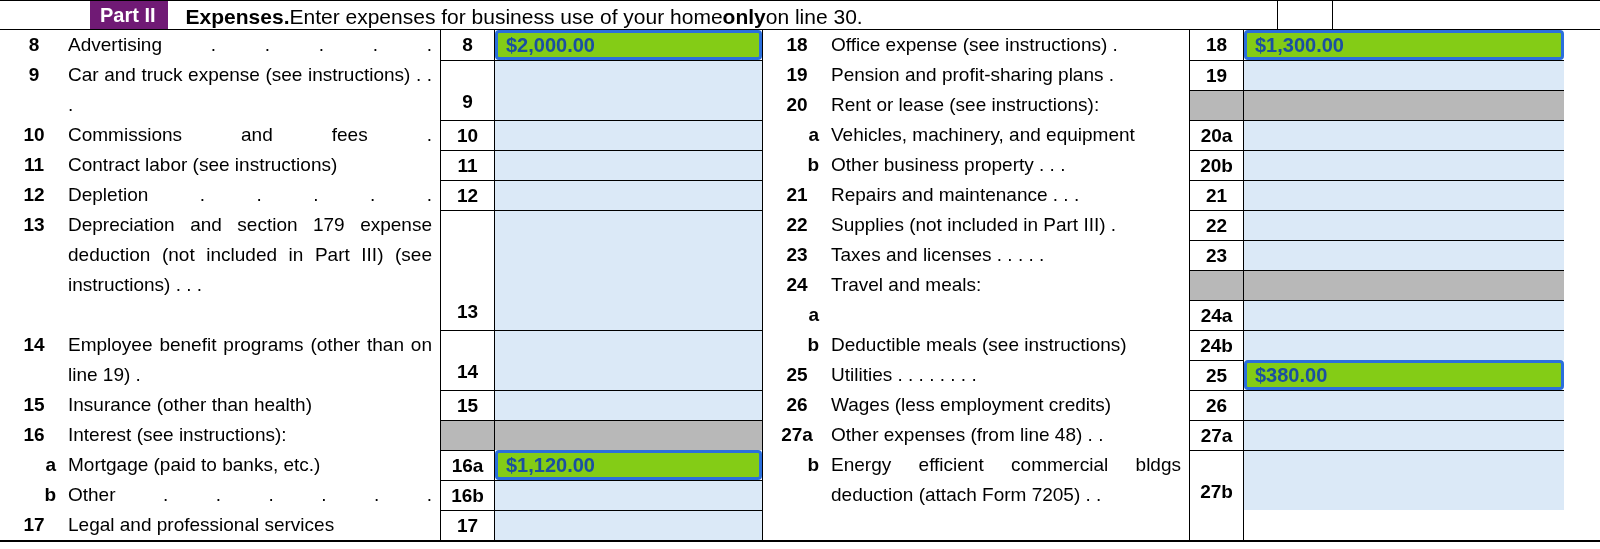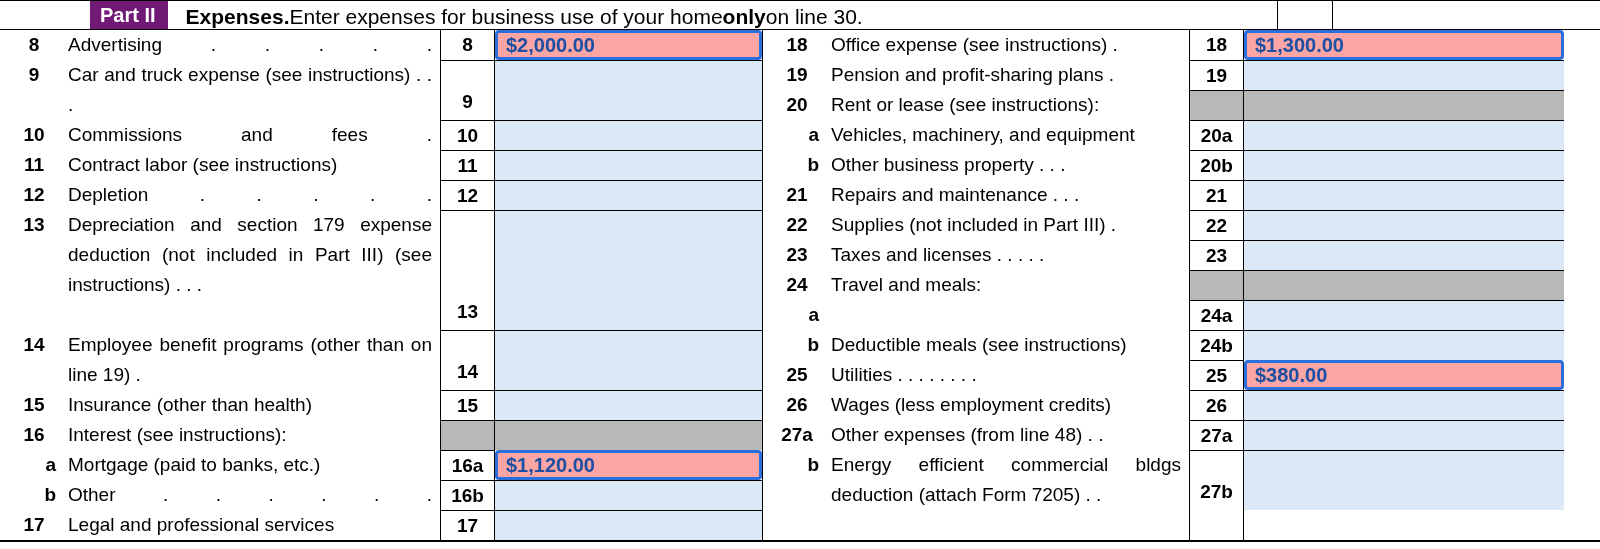--- a/index.html
+++ b/index.html
@@ -155,21 +155,21 @@
     background: #dbe9f7;
     padding: 0 8px;
     color: #1a4fa3;
     font-weight: bold;
     font-size: 20px;
   }
   .valcell.first {
     border-top: none;
   }
   .valcell.filled {
-    background: #fca5a5;
+    background: #84cc16;
     border: 3px solid #2b6fdc;
     border-radius: 4px;
     line-height: 24px;
   }
   .valcell.grey {
     background: #b8b8b8;
   }
   .txt {
     position: relative;
   }

